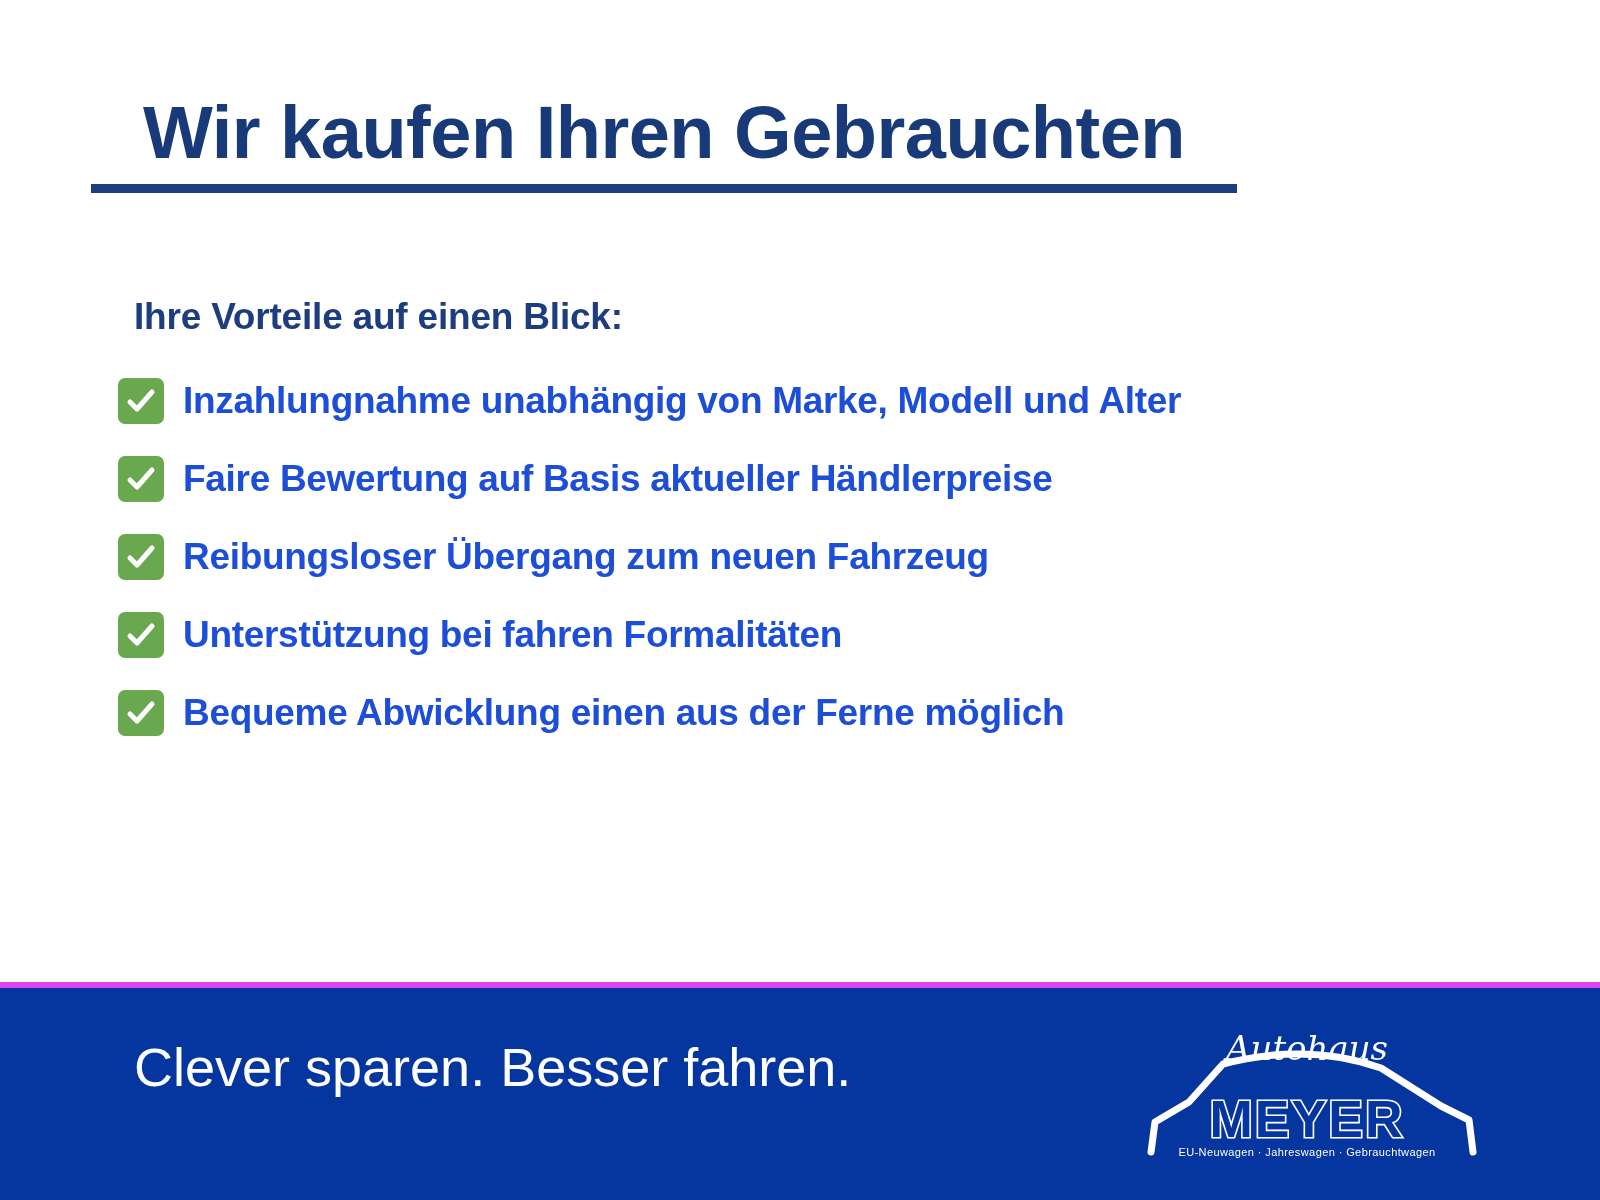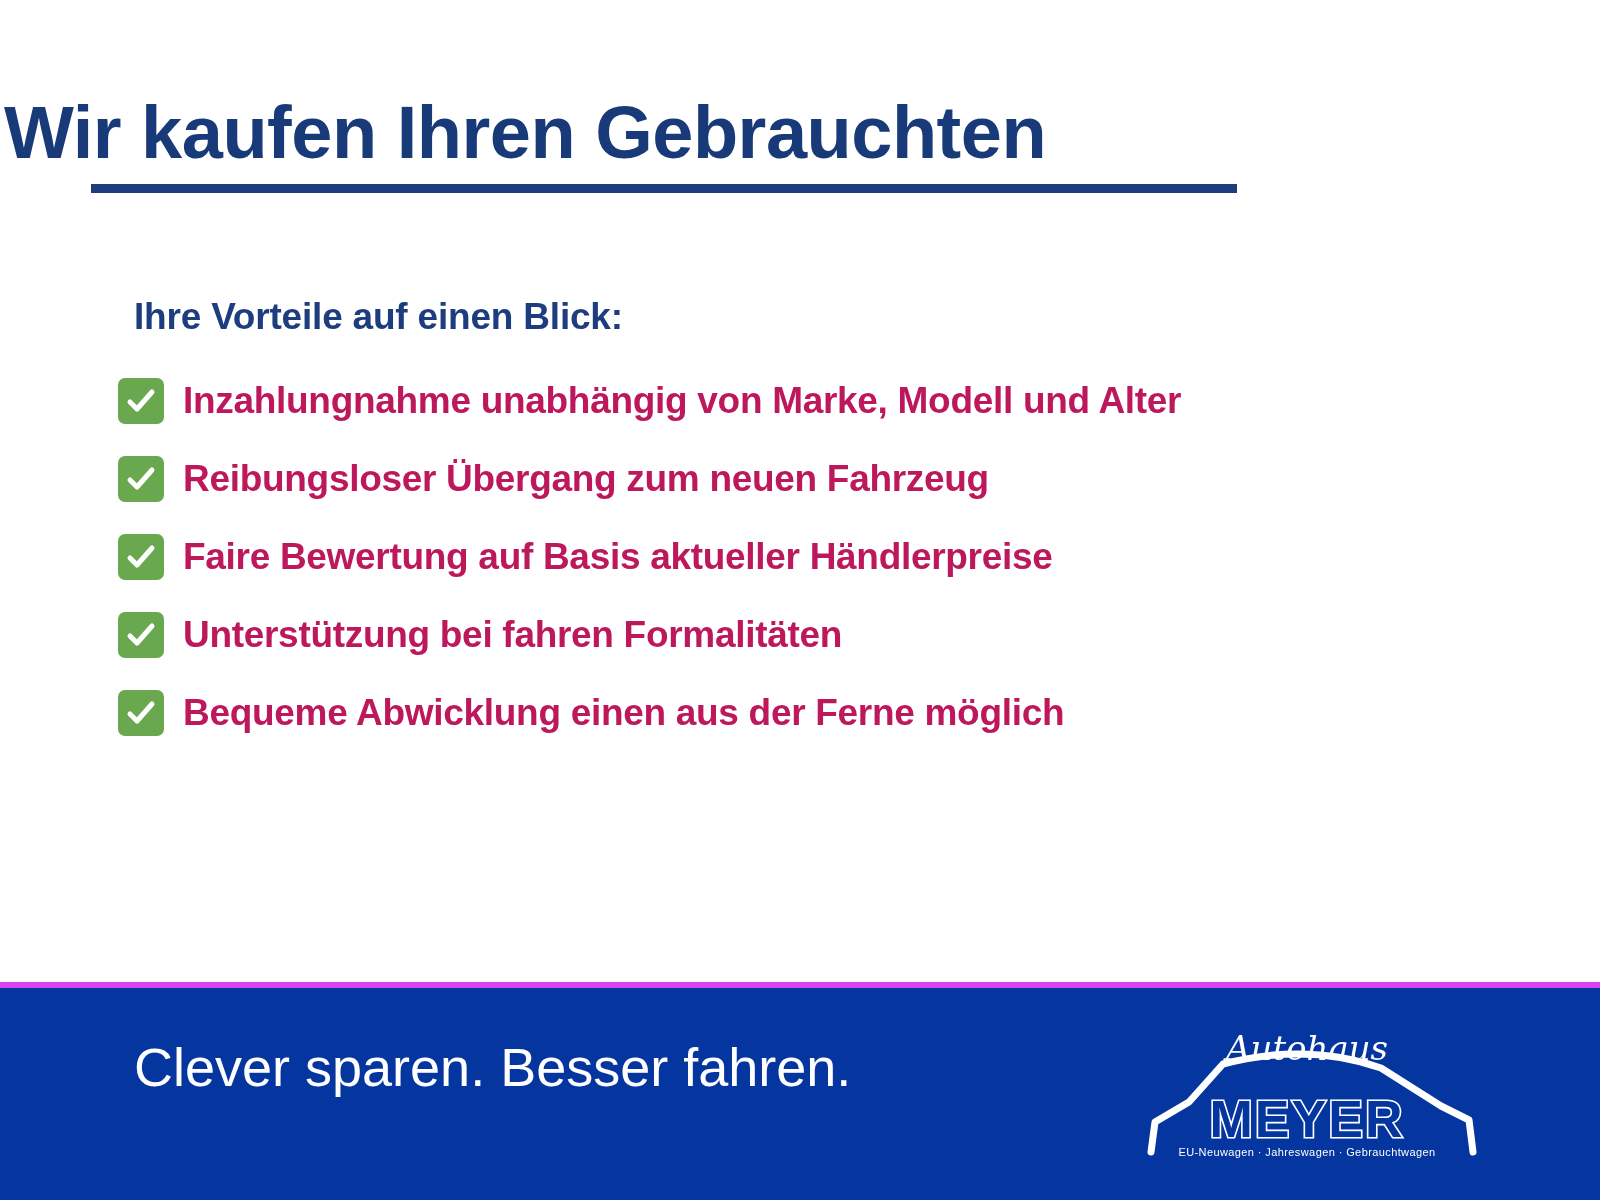--- a/index.html
+++ b/index.html
@@ -18,20 +18,21 @@
     background: #ffffff;
     overflow: hidden;
   }
 
   
   .headline-wrap {
     position: absolute;
     left: 0;
     top: 96px;
     width: 1328px;
+    text-align: center;
   }
   .headline {
     display: inline-block;
     font-size: 74px;
     font-weight: bold;
     color: #183a78;
     letter-spacing: -0.5px;
     line-height: 1.0;
     padding: 0 4px 14px 4px;
     white-space: nowrap;
@@ -78,21 +79,21 @@
     left: 50%;
     top: 50%;
     transform: translate(-50%, -50%);
     width: 34px;
     height: 34px;
     display: block;
   }
   .benefit-text {
     font-size: 37px;
     font-weight: bold;
-    color: #be185d;
+    color: #1d4ed8;
     letter-spacing: -0.3px;
     white-space: nowrap;
     line-height: 1.1;
   }
 
   
   .band {
     position: absolute;
     left: 0;
     bottom: 0;
@@ -174,30 +175,30 @@
       </span>
       <span class="benefit-text">Inzahlungnahme unabhängig von Marke, Modell und Alter</span>
     </div>
 
     <div class="benefit-row">
       <span class="check-box">
         <svg viewBox="0 0 34 34" aria-hidden="true">
           <polyline points="6,18 13,25 28,8" fill="none" stroke="#ffffff" stroke-width="5" stroke-linecap="round" stroke-linejoin="round"></polyline>
         </svg>
       </span>
+      <span class="benefit-text">Faire Bewertung auf Basis aktueller Händlerpreise</span>
+    </div>
+
+    <div class="benefit-row">
+      <span class="check-box">
+        <svg viewBox="0 0 34 34" aria-hidden="true">
+          <polyline points="6,18 13,25 28,8" fill="none" stroke="#ffffff" stroke-width="5" stroke-linecap="round" stroke-linejoin="round"></polyline>
+        </svg>
+      </span>
       <span class="benefit-text">Reibungsloser Übergang zum neuen Fahrzeug</span>
-    </div>
-
-    <div class="benefit-row">
-      <span class="check-box">
-        <svg viewBox="0 0 34 34" aria-hidden="true">
-          <polyline points="6,18 13,25 28,8" fill="none" stroke="#ffffff" stroke-width="5" stroke-linecap="round" stroke-linejoin="round"></polyline>
-        </svg>
-      </span>
-      <span class="benefit-text">Faire Bewertung auf Basis aktueller Händlerpreise</span>
     </div>
 
     <div class="benefit-row">
       <span class="check-box">
         <svg viewBox="0 0 34 34" aria-hidden="true">
           <polyline points="6,18 13,25 28,8" fill="none" stroke="#ffffff" stroke-width="5" stroke-linecap="round" stroke-linejoin="round"></polyline>
         </svg>
       </span>
       <span class="benefit-text">Unterstützung bei fahren Formalitäten</span>
     </div>

